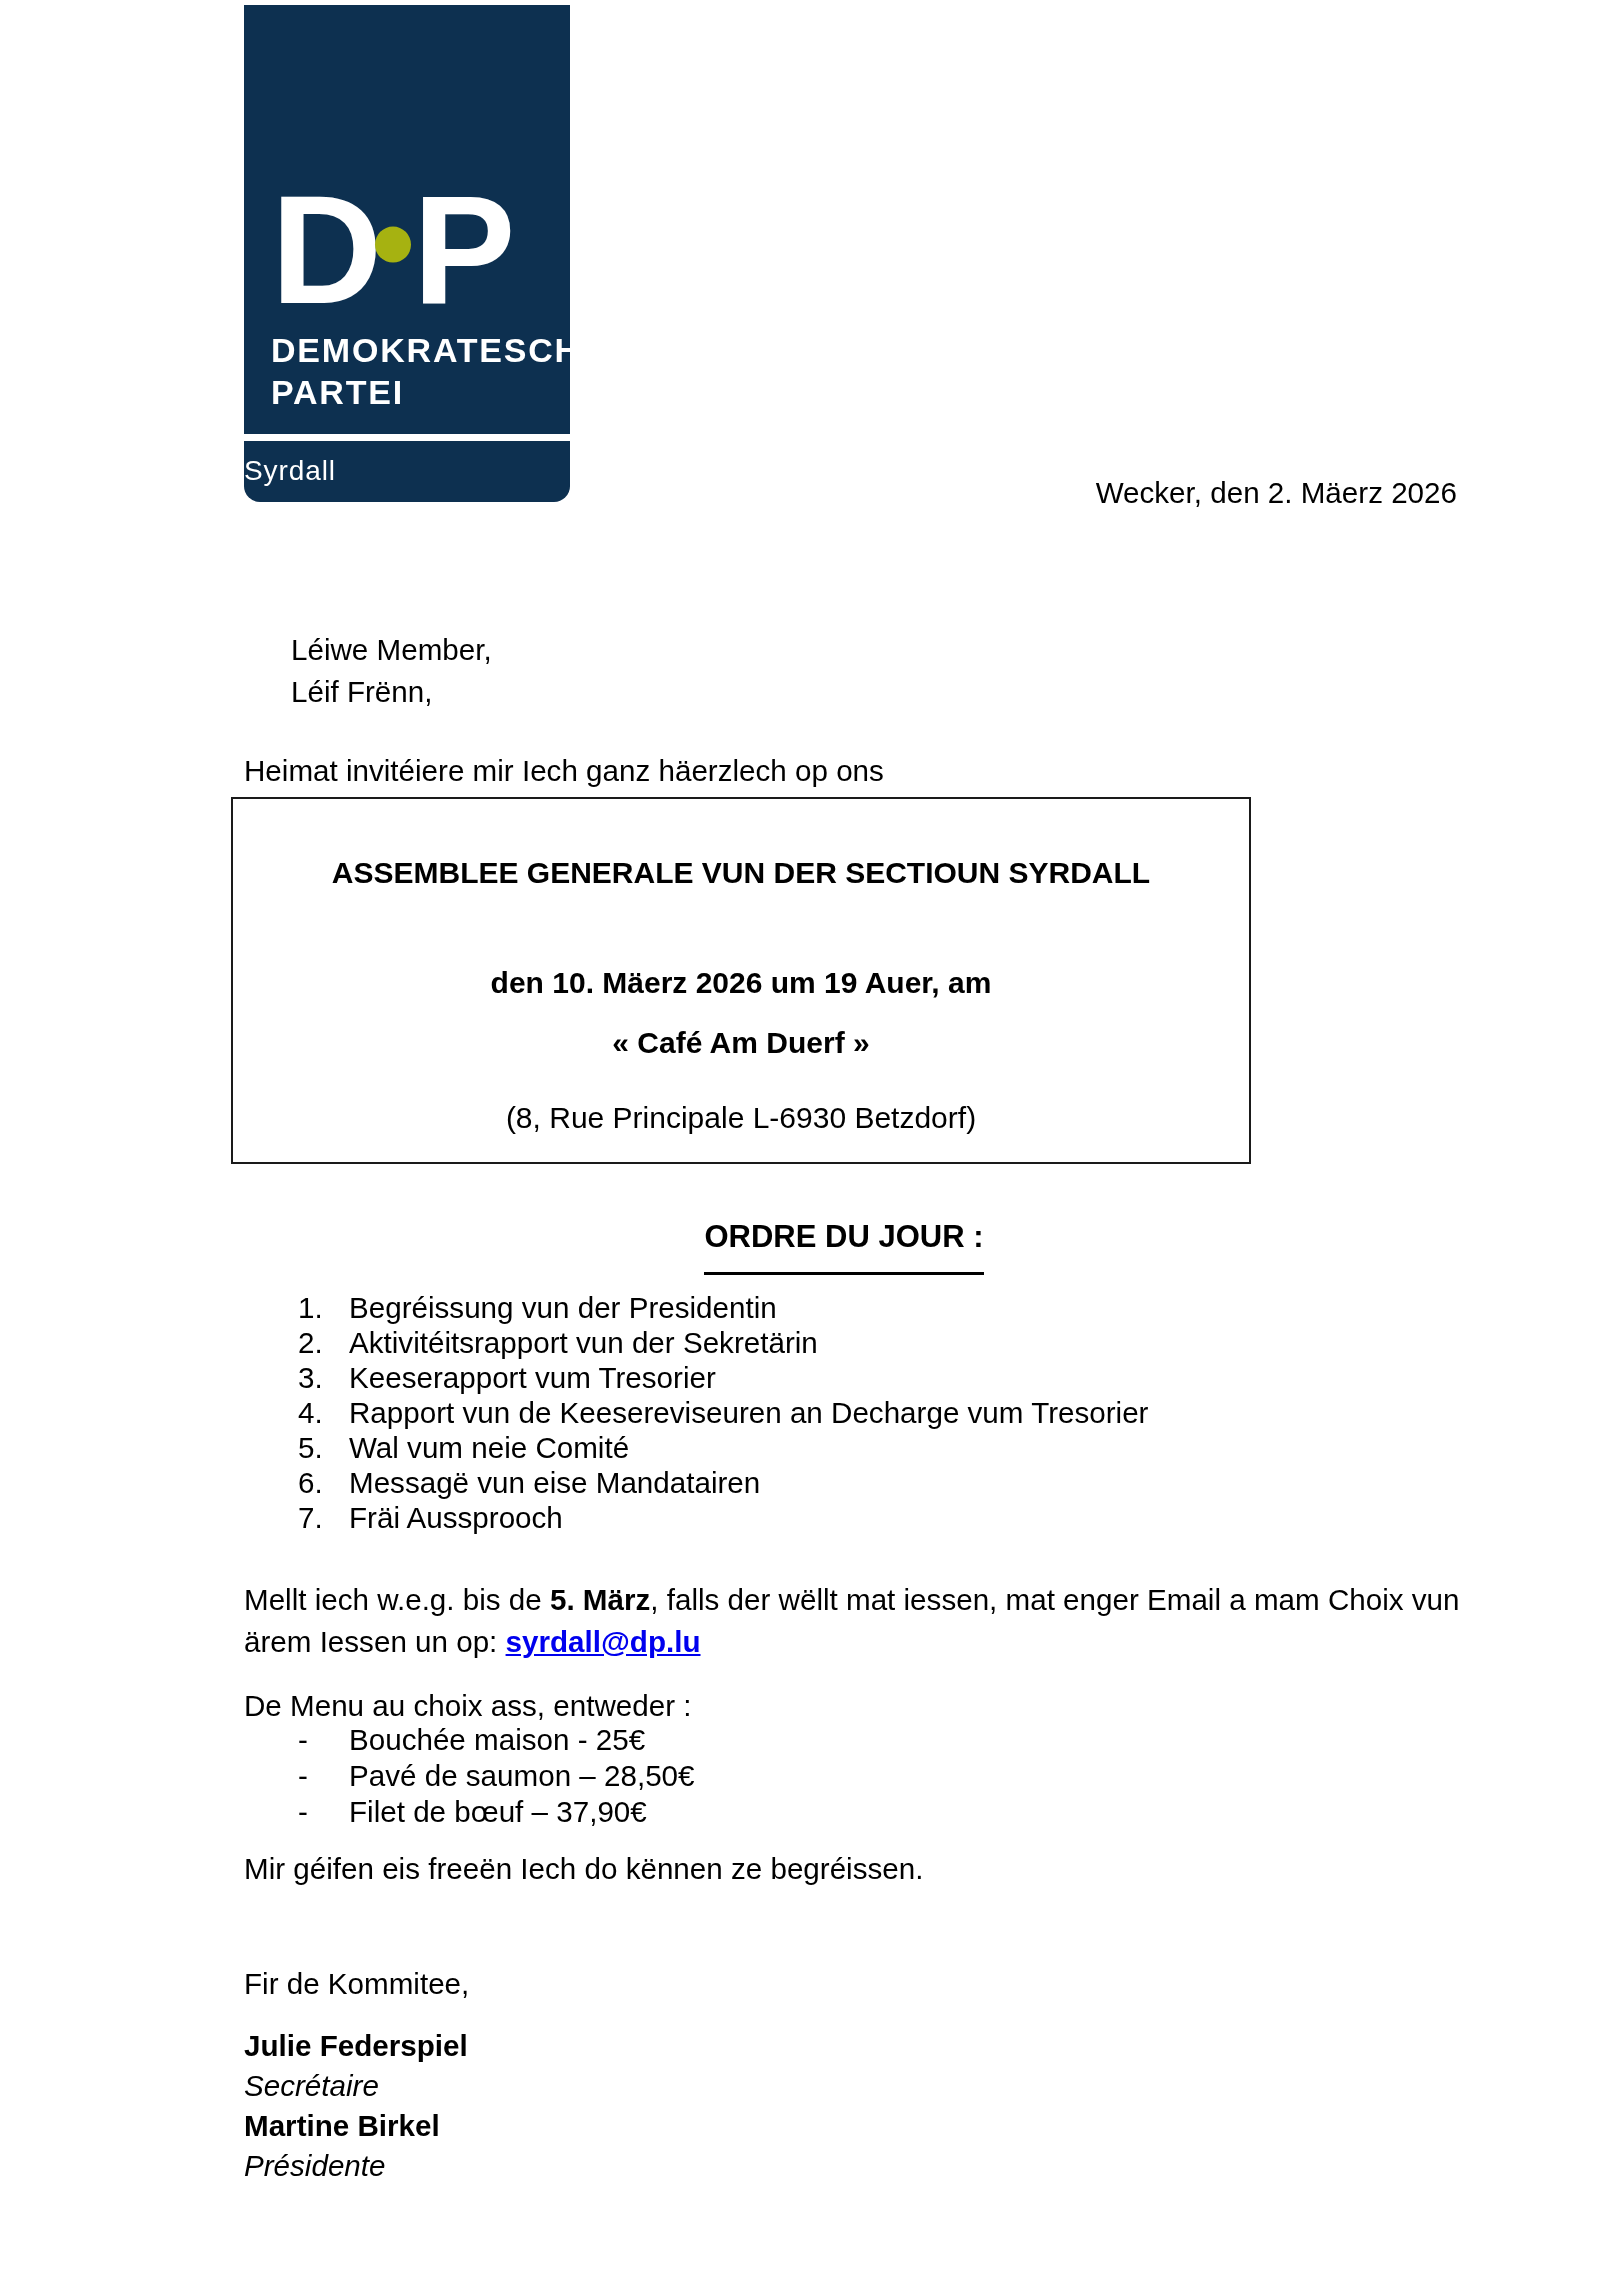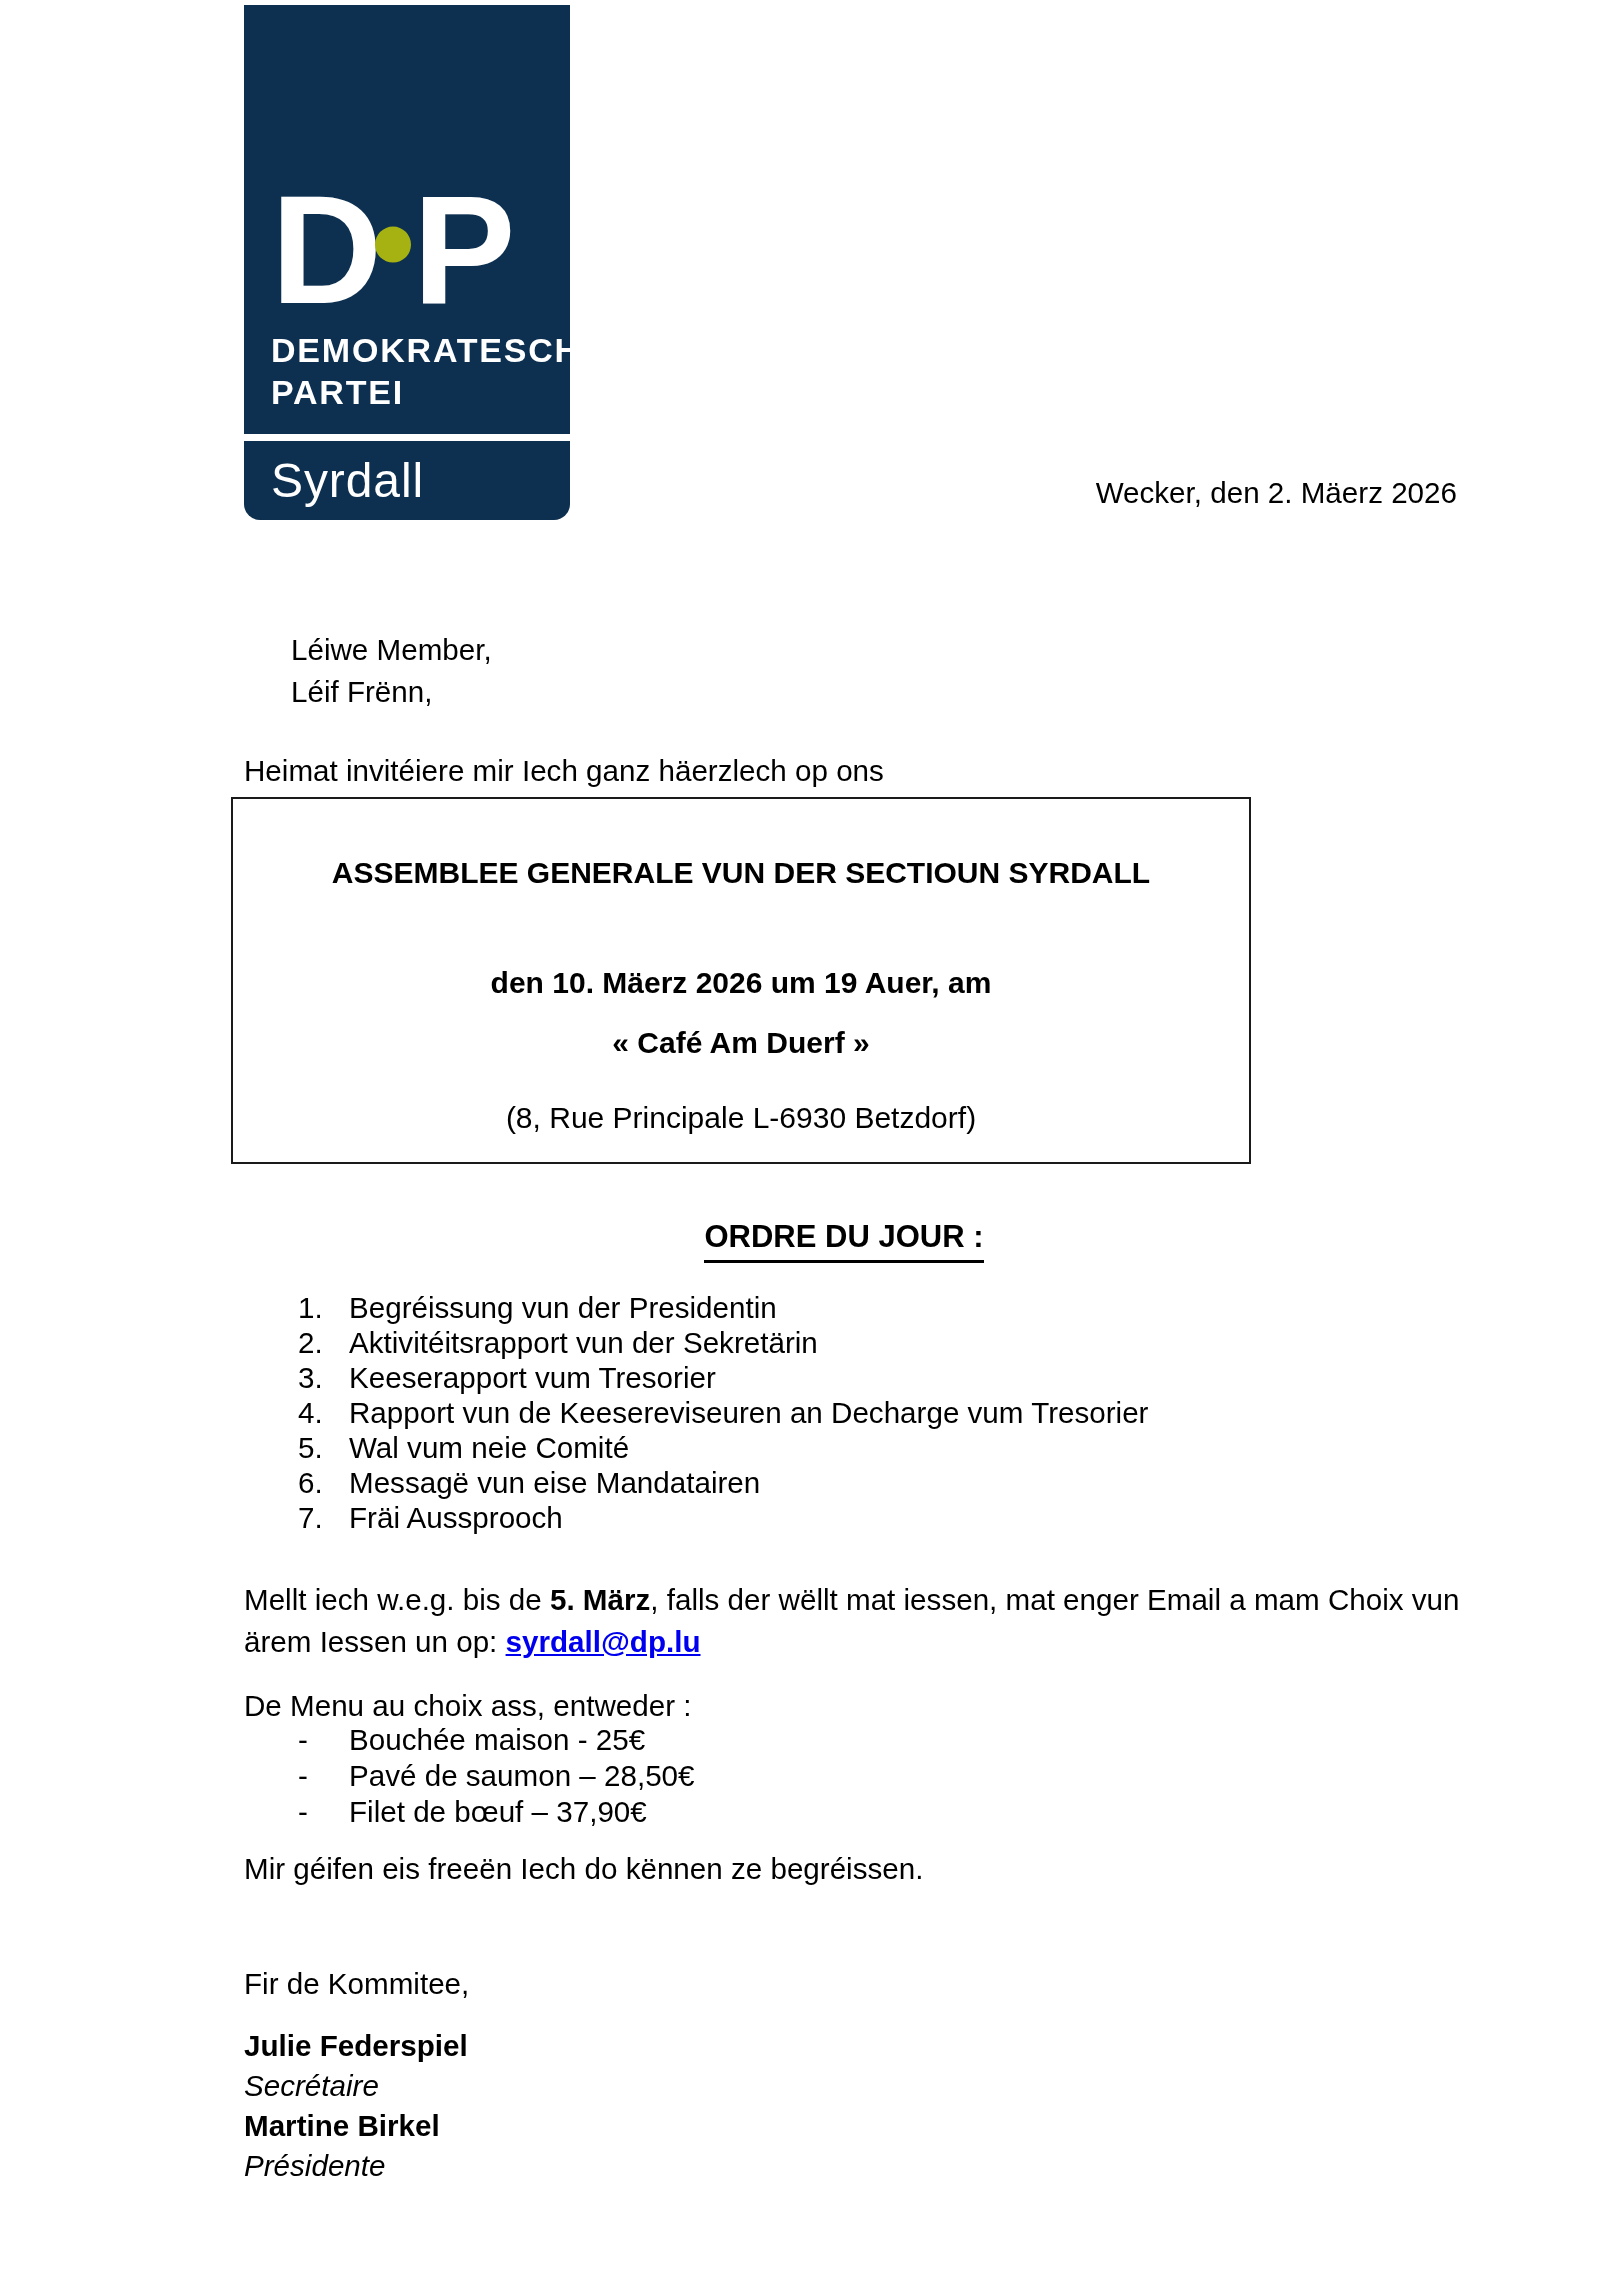--- a/index.html
+++ b/index.html
@@ -39,45 +39,44 @@
     width:36px;height:36px;border-radius:50%;
     background:var(--brand_green);
     margin:0 1.8px 0 -1.8px;
     transform:translateY(-5.4px);
     flex:0 0 auto;
   }
   .logo-word{color:#ffffff;font-size:34px;font-weight:bold;letter-spacing:1.8px;line-height:42px;}
   .logo-sub{
     margin-top:6.3px;
     background:var(--brand_navy);
-    height:79px;
+    height:61px;
     border-radius:0 0 16px 16px;
     display:flex;align-items:center;
-    padding-left:27px;
-    color:#ffffff;font-size:48px;font-weight:400;letter-spacing:0.9px;
+    color:#ffffff;font-size:28px;font-weight:400;letter-spacing:0.9px;
   }
 
   
   .date-line{position:absolute;top:476px;left:231px;width:1226px;text-align:right;}
 
   .salutation{position:absolute;left:244px;top:629px;line-height:42px;margin-left:47px;}
   .intro{position:absolute;left:244px;top:754px;}
 
   .invite-box{
     position:absolute;left:231px;top:797px;width:1020px;height:367px;
     border:2.7px solid #1a1a1a;
     text-align:center;
   }
   .invite-title{margin-top:57px;font-weight:bold;font-size:30px;}
   .invite-when{margin-top:76px;font-weight:bold;font-size:30px;}
   .invite-venue{margin-top:26px;font-weight:bold;font-size:30px;}
   .invite-address{margin-top:41px;font-size:30px;}
 
   .agenda-head{position:absolute;left:231px;top:1219px;width:1226px;text-align:center;font-size:31px;}
-  .agenda-head span{font-weight:bold;border-bottom:3.6px solid #000;padding-bottom:6px;}
+  .agenda-head span{font-weight:bold;border-bottom:3.6px solid #000;padding-bottom:18px;}
 
   .agenda{position:absolute;left:298px;top:1290px;line-height:35px;}
   .agenda .row{display:flex;}
   .agenda .num{width:51px;flex:0 0 auto;}
 
   .rsvp{position:absolute;left:244px;top:1579px;width:1229px;line-height:42px;}
   .rsvp .b{font-weight:bold;}
   .rsvp a{color:var(--link_blue);font-weight:bold;text-decoration:underline;}
 
   .menu-intro{position:absolute;left:244px;top:1689px;}

